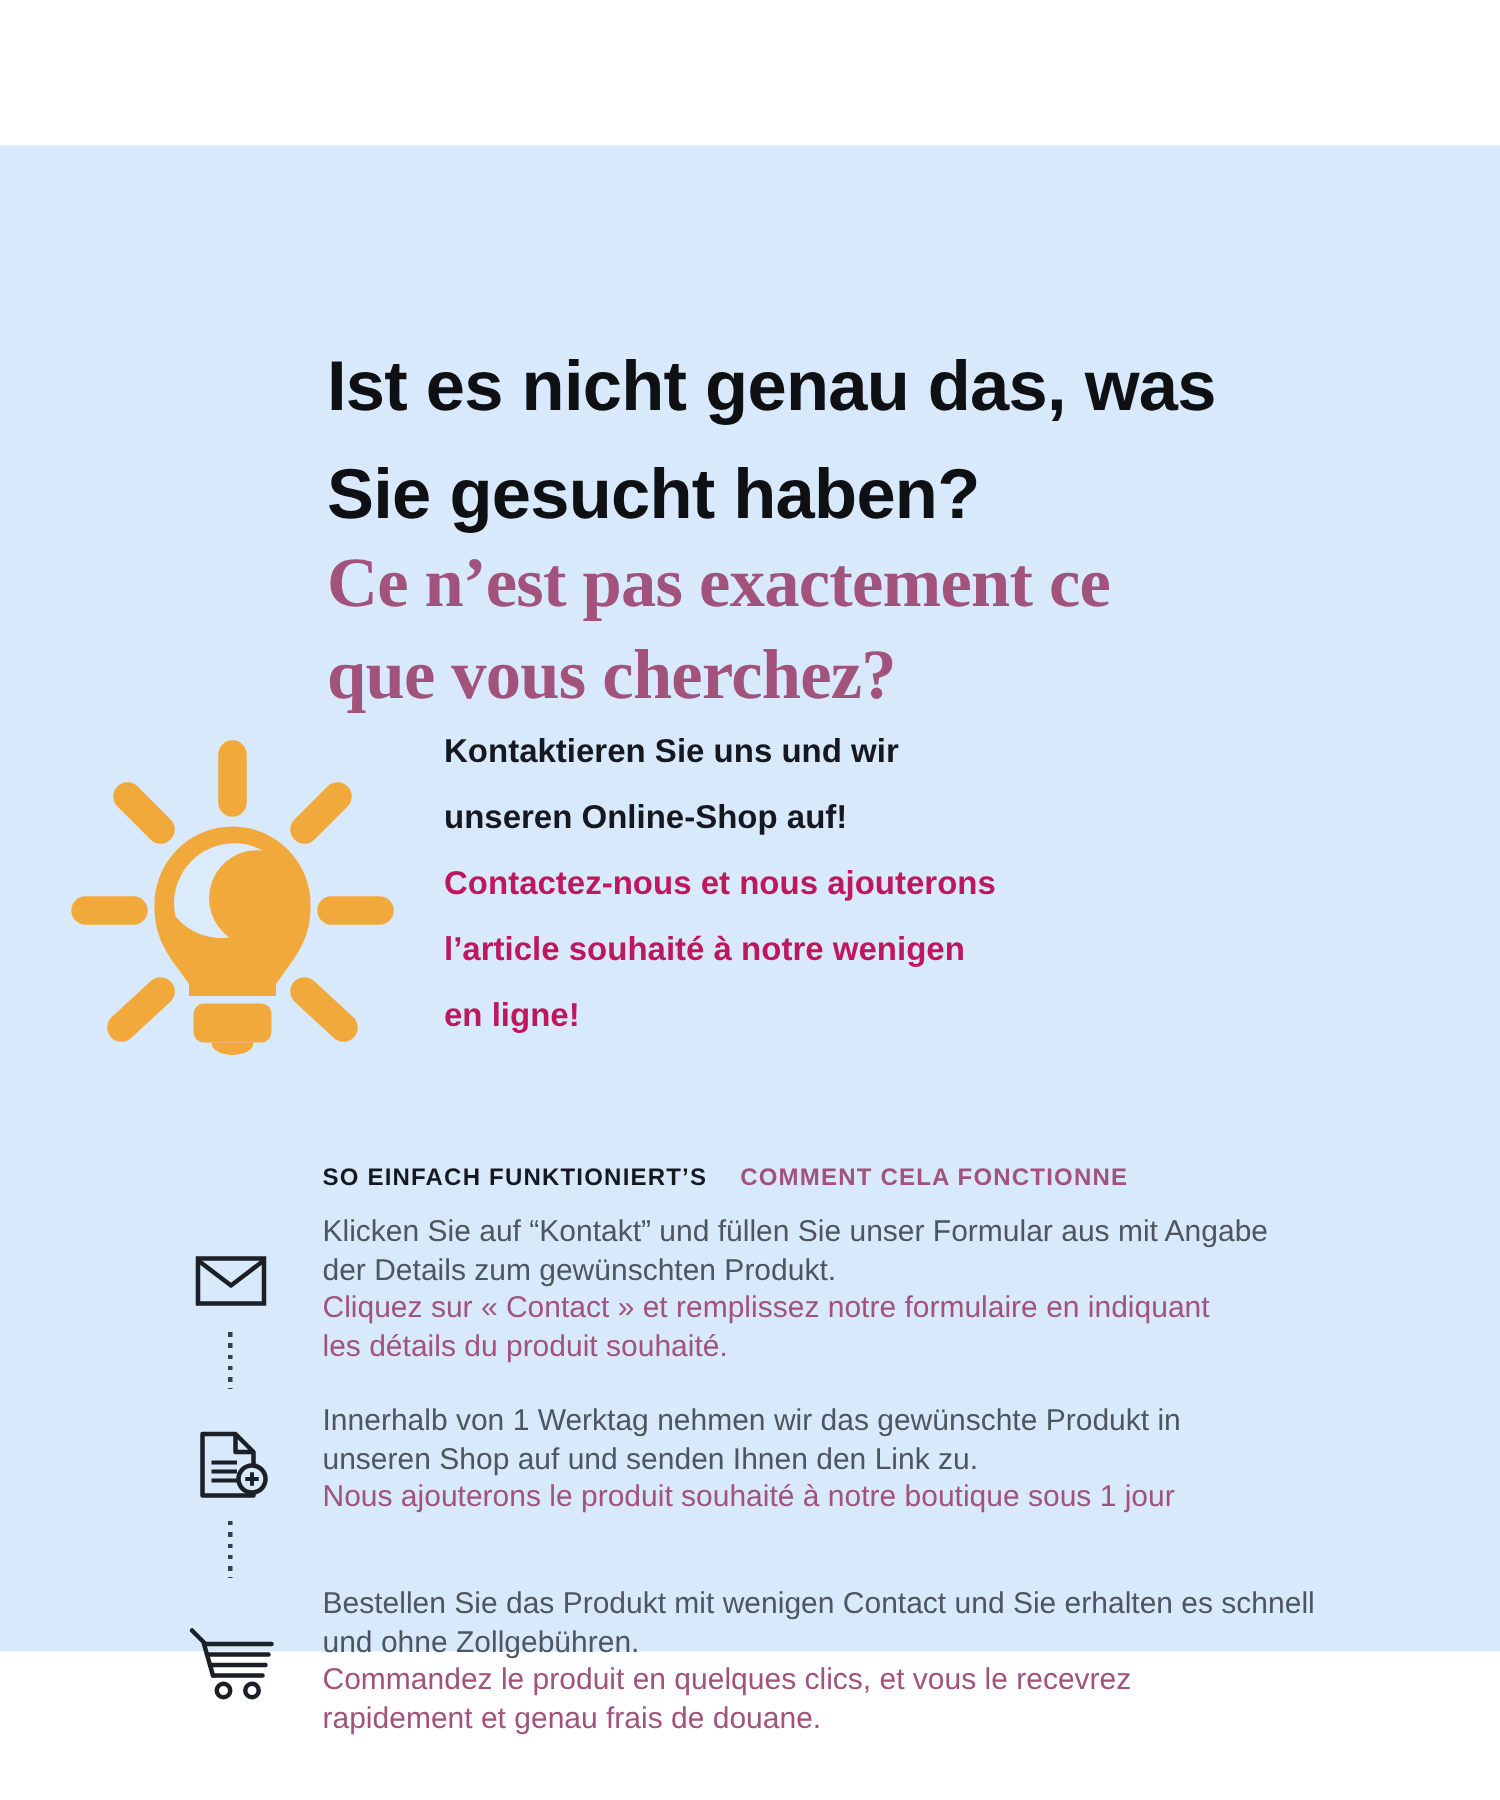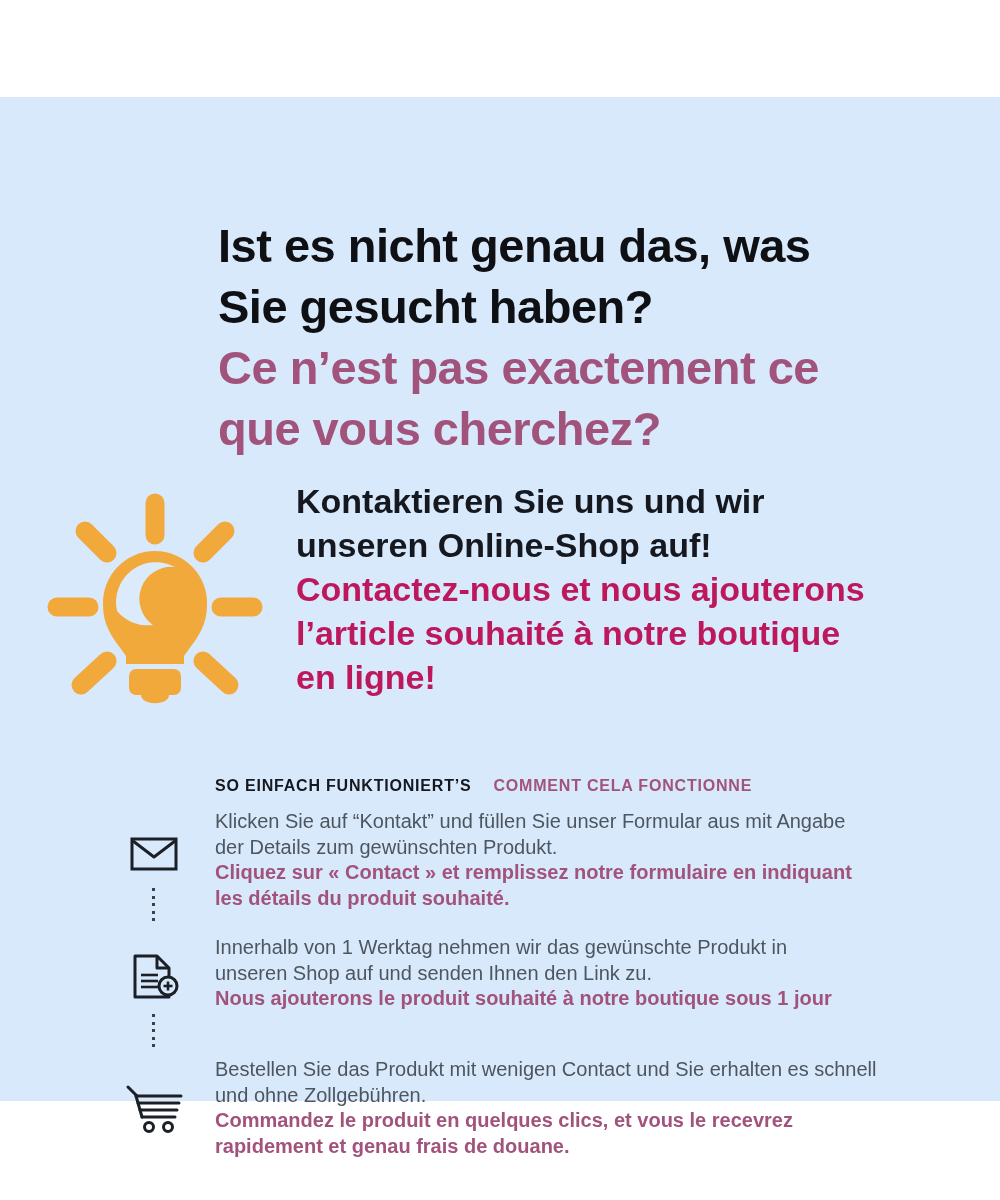--- a/index.html
+++ b/index.html
@@ -10,37 +10,37 @@
   }
   .panel{
     position:absolute;left:0;top:97px;width:1000px;height:1004px;
     background:#D9E9FC;
   }
   .abs{position:absolute;}
   .line{white-space:nowrap;}
 
   
   .headline{left:218px;top:118px;font-weight:700;font-size:47px;line-height:61px;letter-spacing:-0.5px;}
-  .headline .de{color:#0F1013;}
-  .headline .fr{color:#A1537C;}
+  .headline .de{color:#0F1013;margin-top:11px;}
+  .headline .fr{color:#A1537C;font-family:Liberation Serif, serif;}
 
   
-  .intro{left:296px;top:382px;font-weight:700;font-size:34px;line-height:44px;}
+  .intro{left:296px;top:382px;font-weight:700;font-size:22px;line-height:44px;}
   .intro .de{color:#15181E;}
   .intro .fr{color:#be185d;}
 
   
   .hiw-heading{left:215px;top:680px;font-weight:700;font-size:16px;letter-spacing:0.8px;display:flex;gap:22px;}
   .hiw-heading .de{color:#15181E;text-align:center;}
   .hiw-heading .fr{color:#A1537C;}
 
   
   .step-text{left:215px;font-size:20px;line-height:25.5px;}
   .step-text .de{color:#4D565F;font-weight:400;}
-  .step-text .fr{color:#A1537C;font-weight:700;}
+  .step-text .fr{color:#A1537C;font-weight:400;}
   .step1{top:712px;}
   .step2{top:838px;}
   .step3{top:960px;}
 
   .dotted{
     width:3px;height:38px;left:152px;
     background:repeating-linear-gradient(#3A4048 0 3px,transparent 3px 7.5px);
   }
   .dot1{top:791px;}
   .dot2{top:917px;}
@@ -82,21 +82,21 @@
         a40,40 0 0 1 58,-44
         a32,32 0 0 0 -22,58
         a40,40 0 0 1 -36,-14 z"></path>
     </svg>
   </div>
 
   <div class="abs intro">
     <div class="line de">Kontaktieren Sie uns und wir</div>
     <div class="line de">unseren Online-Shop auf!</div>
     <div class="line fr">Contactez-nous et nous ajouterons</div>
-    <div class="line fr">l’article souhaité à notre boutique</div>
+    <div class="line fr">l’article souhaité à notre wenigen</div>
     <div class="line fr">en ligne!</div>
   </div>
 
   <div class="abs hiw-heading">
     <span class="de">SO EINFACH FUNKTIONIERT’S</span>
     <span class="fr">COMMENT CELA FONCTIONNE</span>
   </div>
 
   <div class="abs" style="left:130px;top:740px;">
     <svg width="48" height="34" viewBox="0 0 48 34" fill="none" stroke="#1B1F26" stroke-width="3">

